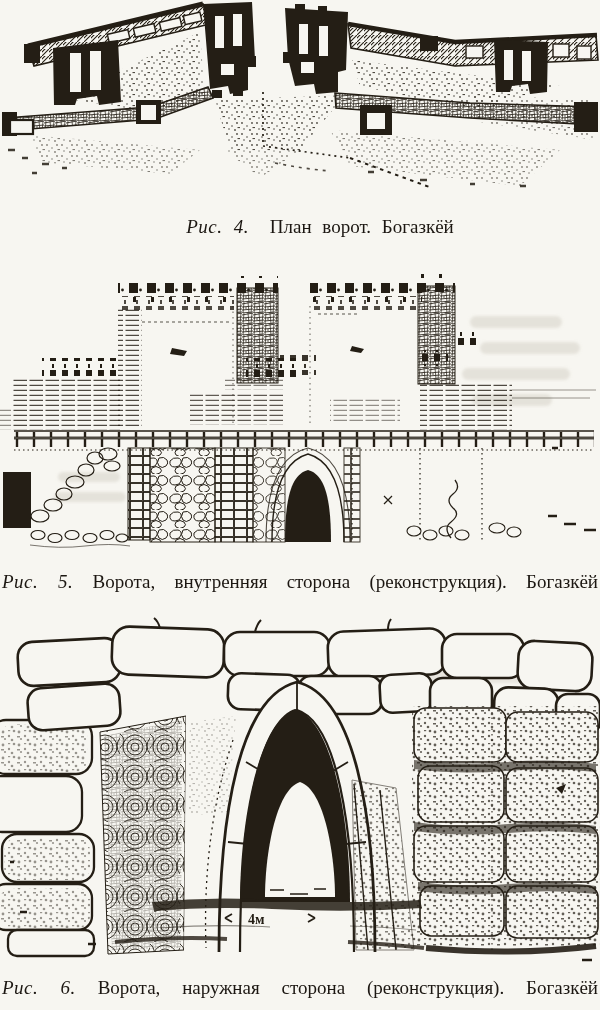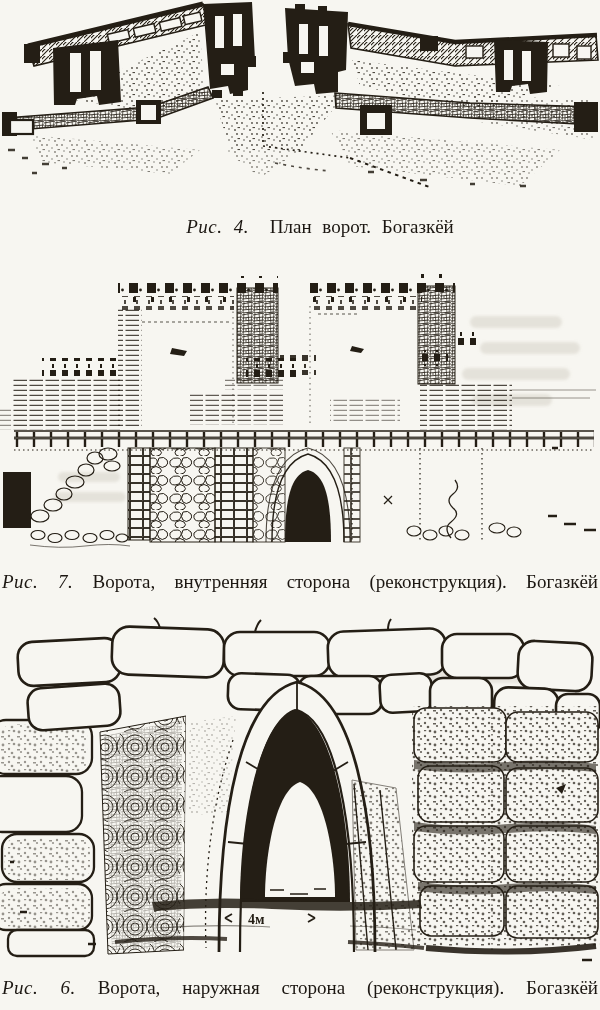--- a/index.html
+++ b/index.html
@@ -294,21 +294,21 @@
         <ellipse cx="446" cy="273" rx="7" ry="5"></ellipse>
           <ellipse cx="462" cy="277" rx="7" ry="5"></ellipse>
         <ellipse cx="497" cy="270" rx="8" ry="5"></ellipse>
           <ellipse cx="514" cy="274" rx="7" ry="5"></ellipse>
       </g>
       <path d="M548,258 h9 M564,266 h12 M584,272 h12 M552,190 h6" stroke-width="2.6"></path>
       <path d="M30,287 q30,4 55,1 q25,-3 45,0" stroke-width="1" opacity=".6"></path>
     </g>
   </svg>
   <figcaption class="cap wide" style="top:312px;">
-    <em>Рис. 7.</em>
+    <em>Рис. 5.</em>
     <span>Ворота, внутренняя сторона (реконструкция). Богазкёй</span>
   </figcaption>
 </figure>
 
 <figure style="top:612px;">
   <svg width="600" height="352" viewBox="0 0 600 352">
 
     <g fill="var(--ghost)" opacity=".45" filter="url(#f-blur)">
       <rect x="360" y="28" width="140" height="13" rx="6"></rect>
       <rect x="380" y="58" width="150" height="13" rx="6"></rect>

